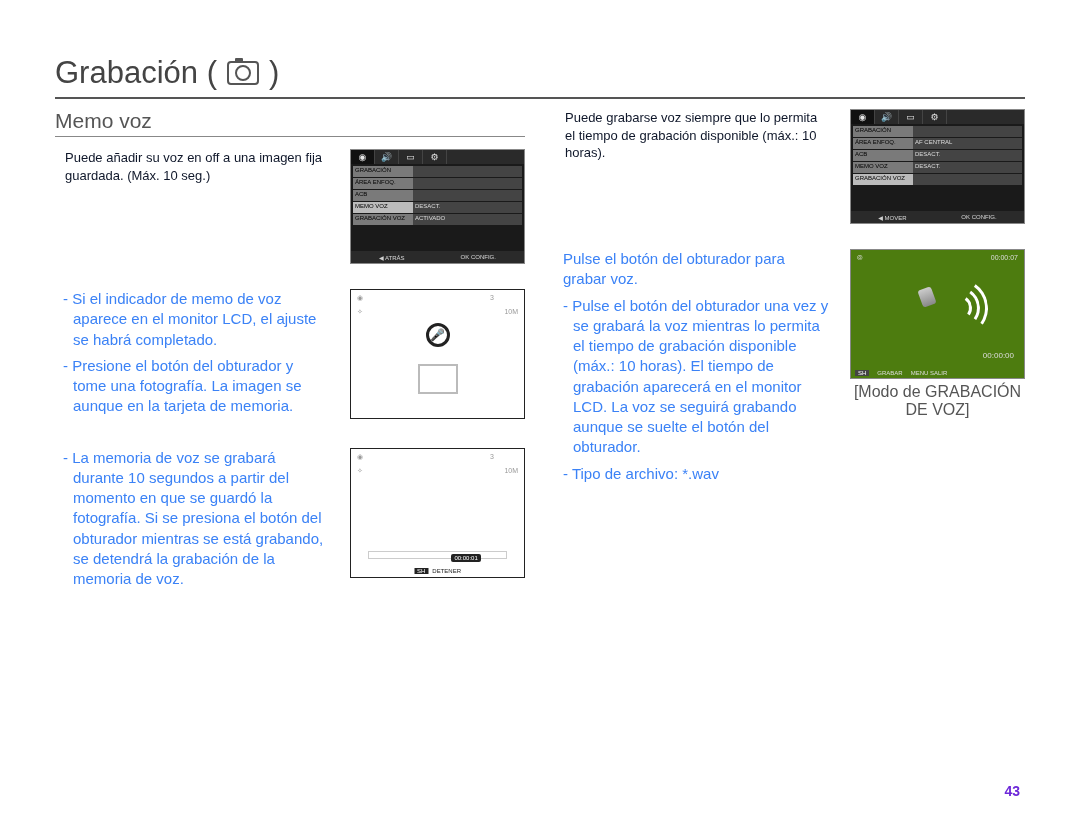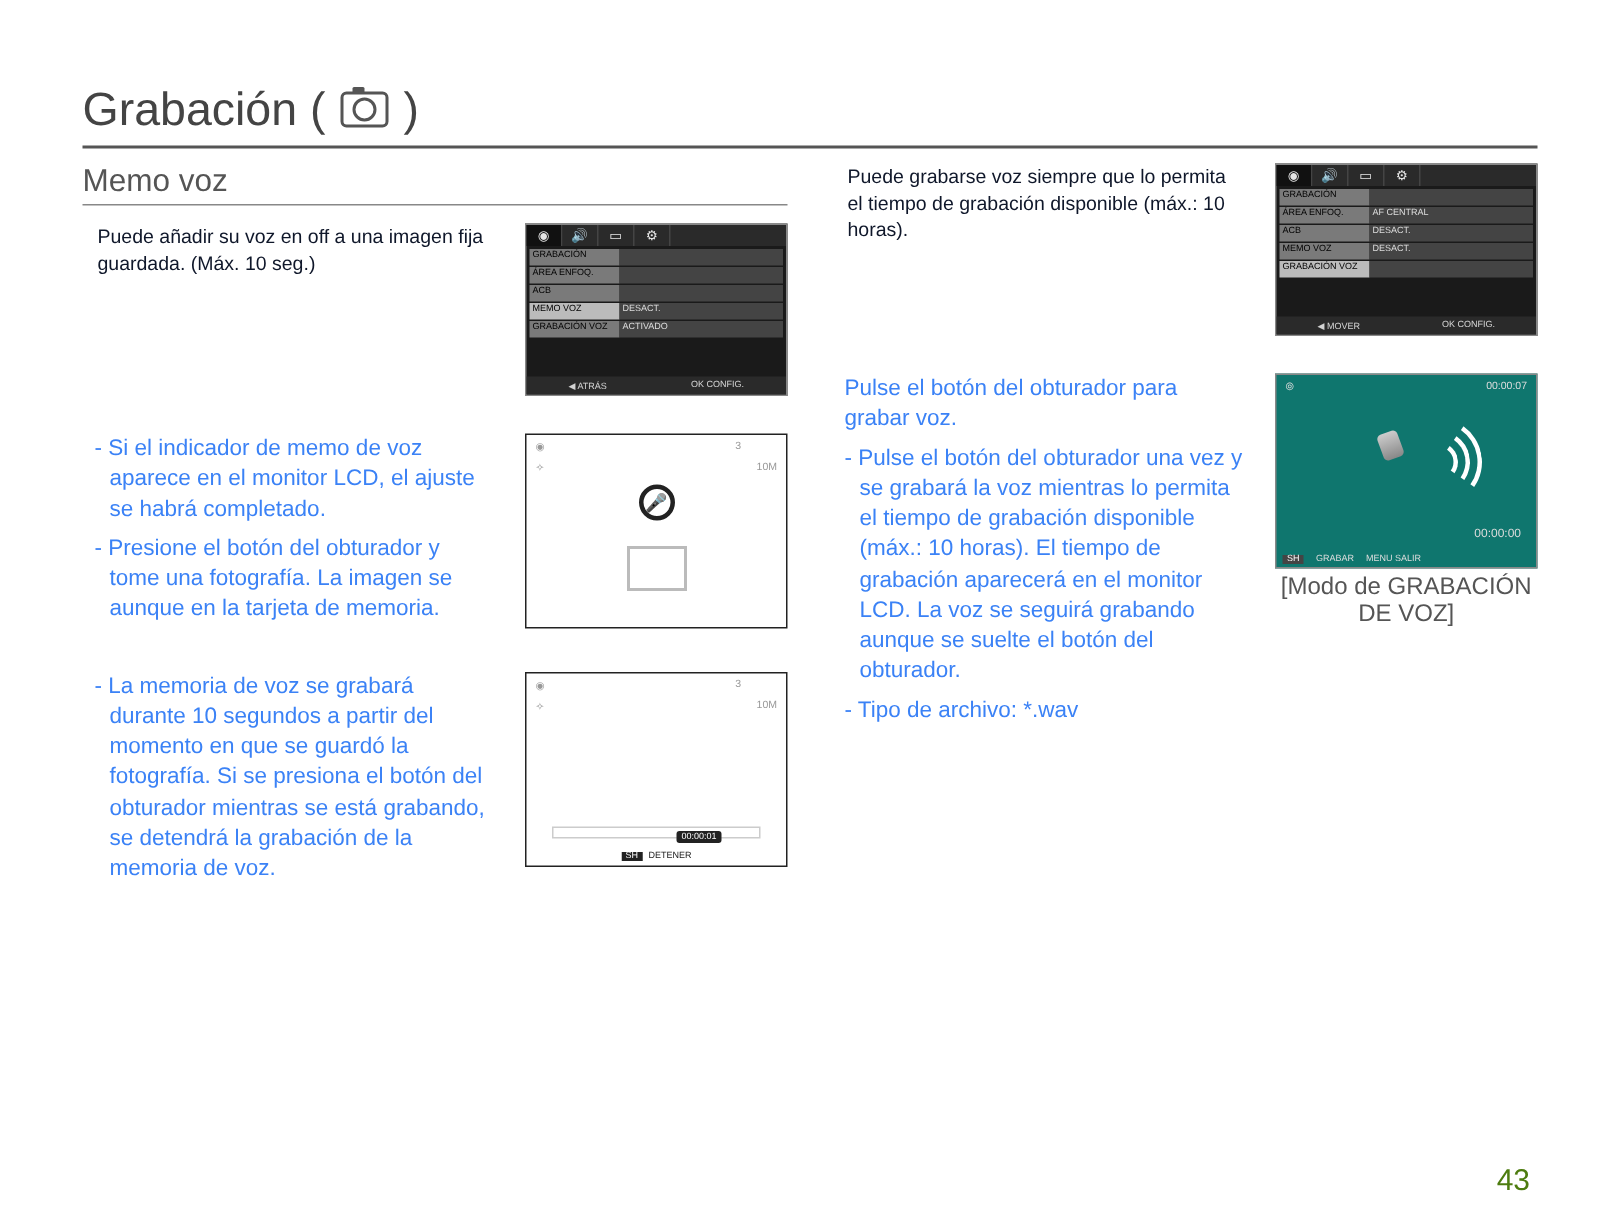--- a/index.html
+++ b/index.html
@@ -30,33 +30,33 @@
   
   .lcd-white { width: 175px; height: 130px; background: #fff; border: 1.5px solid #222; position: relative; flex-shrink: 0; overflow: hidden; }
   .lcd-white .ci { position: absolute; font-size: 7px; color: #999; }
   .lcd-white .mic-circle { position: absolute; left: 50%; top: 35%; transform: translate(-50%,-50%); width: 24px; height: 24px; border: 3px solid #222; border-radius: 50%; display:flex; align-items:center; justify-content:center; color:#222; font-size:12px; }
   .lcd-white .frame { position: absolute; left: 50%; top: 58%; transform: translate(-50%,0); width: 40px; height: 30px; border: 2px solid #bbb; }
   .lcd-white .timebar { position: absolute; bottom: 18px; left: 10%; right: 10%; height: 8px; border: 1px solid #ccc; }
   .lcd-white .timebadge { position: absolute; bottom: 15px; right: 25%; background:#222; color:#fff; font-size:6px; padding:1px 3px; border-radius:2px; }
   .lcd-white .stop { position:absolute; bottom:3px; left:50%; transform:translateX(-50%); font-size:6px; color:#222; display:flex; gap:4px; align-items:center; }
   .lcd-white .stop .sh { background:#222; color:#fff; padding:0 3px; }
   
-  .lcd-voice { width: 175px; height: 130px; background: #0f766e; border:1px solid #888; position: relative; flex-shrink:0; color:#ddd; }
+  .lcd-voice { width: 175px; height: 130px; background: #4d7c0f; border:1px solid #888; position: relative; flex-shrink:0; color:#ddd; }
   .lcd-voice .top { position:absolute; top:4px; left:6px; right:6px; display:flex; justify-content:space-between; font-size:7px; }
   .lcd-voice .arcs { position:absolute; top:35%; left:55%; }
   .lcd-voice .arc { position:absolute; border:3px solid #fff; border-radius:50%; border-left-color:transparent; border-top-color:transparent; border-bottom-color:transparent; transform:rotate(-10deg); }
   .lcd-voice .arc.a1{ width:26px;height:26px; left:0; top:0; }
   .lcd-voice .arc.a2{ width:42px;height:42px; left:-8px; top:-8px; }
   .lcd-voice .arc.a3{ width:58px;height:58px; left:-16px; top:-16px; }
   .lcd-voice .miclike{ position:absolute; top:30%; left:40%; width:14px; height:18px; background:linear-gradient(#ccc,#888); border-radius:3px; transform:rotate(-20deg); }
   .lcd-voice .time { position:absolute; bottom:18px; right:10px; font-size:8px; }
   .lcd-voice .bot { position:absolute; bottom:2px; left:4px; right:4px; display:flex; gap:8px; font-size:6px; }
   .lcd-voice .bot .sh{ background:#444; color:#fff; padding:0 3px; }
   .caption { font-size: 16px; color:#555; text-align:center; margin-top:4px; }
-  .page-num { position: absolute; bottom: 16px; right: 60px; font-size: 20px; font-weight: normal; color: #4d7c0f; }
+  .page-num { position: absolute; bottom: 16px; right: 60px; font-size: 14px; font-weight: bold; color: #6d28d9; }
 </style>
 </head>
 <body>
 
 <h1 class="page-title">
   <span>Grabación (</span>
   <span class="camera-glyph"></span>
   <span>)</span>
 </h1>
 

